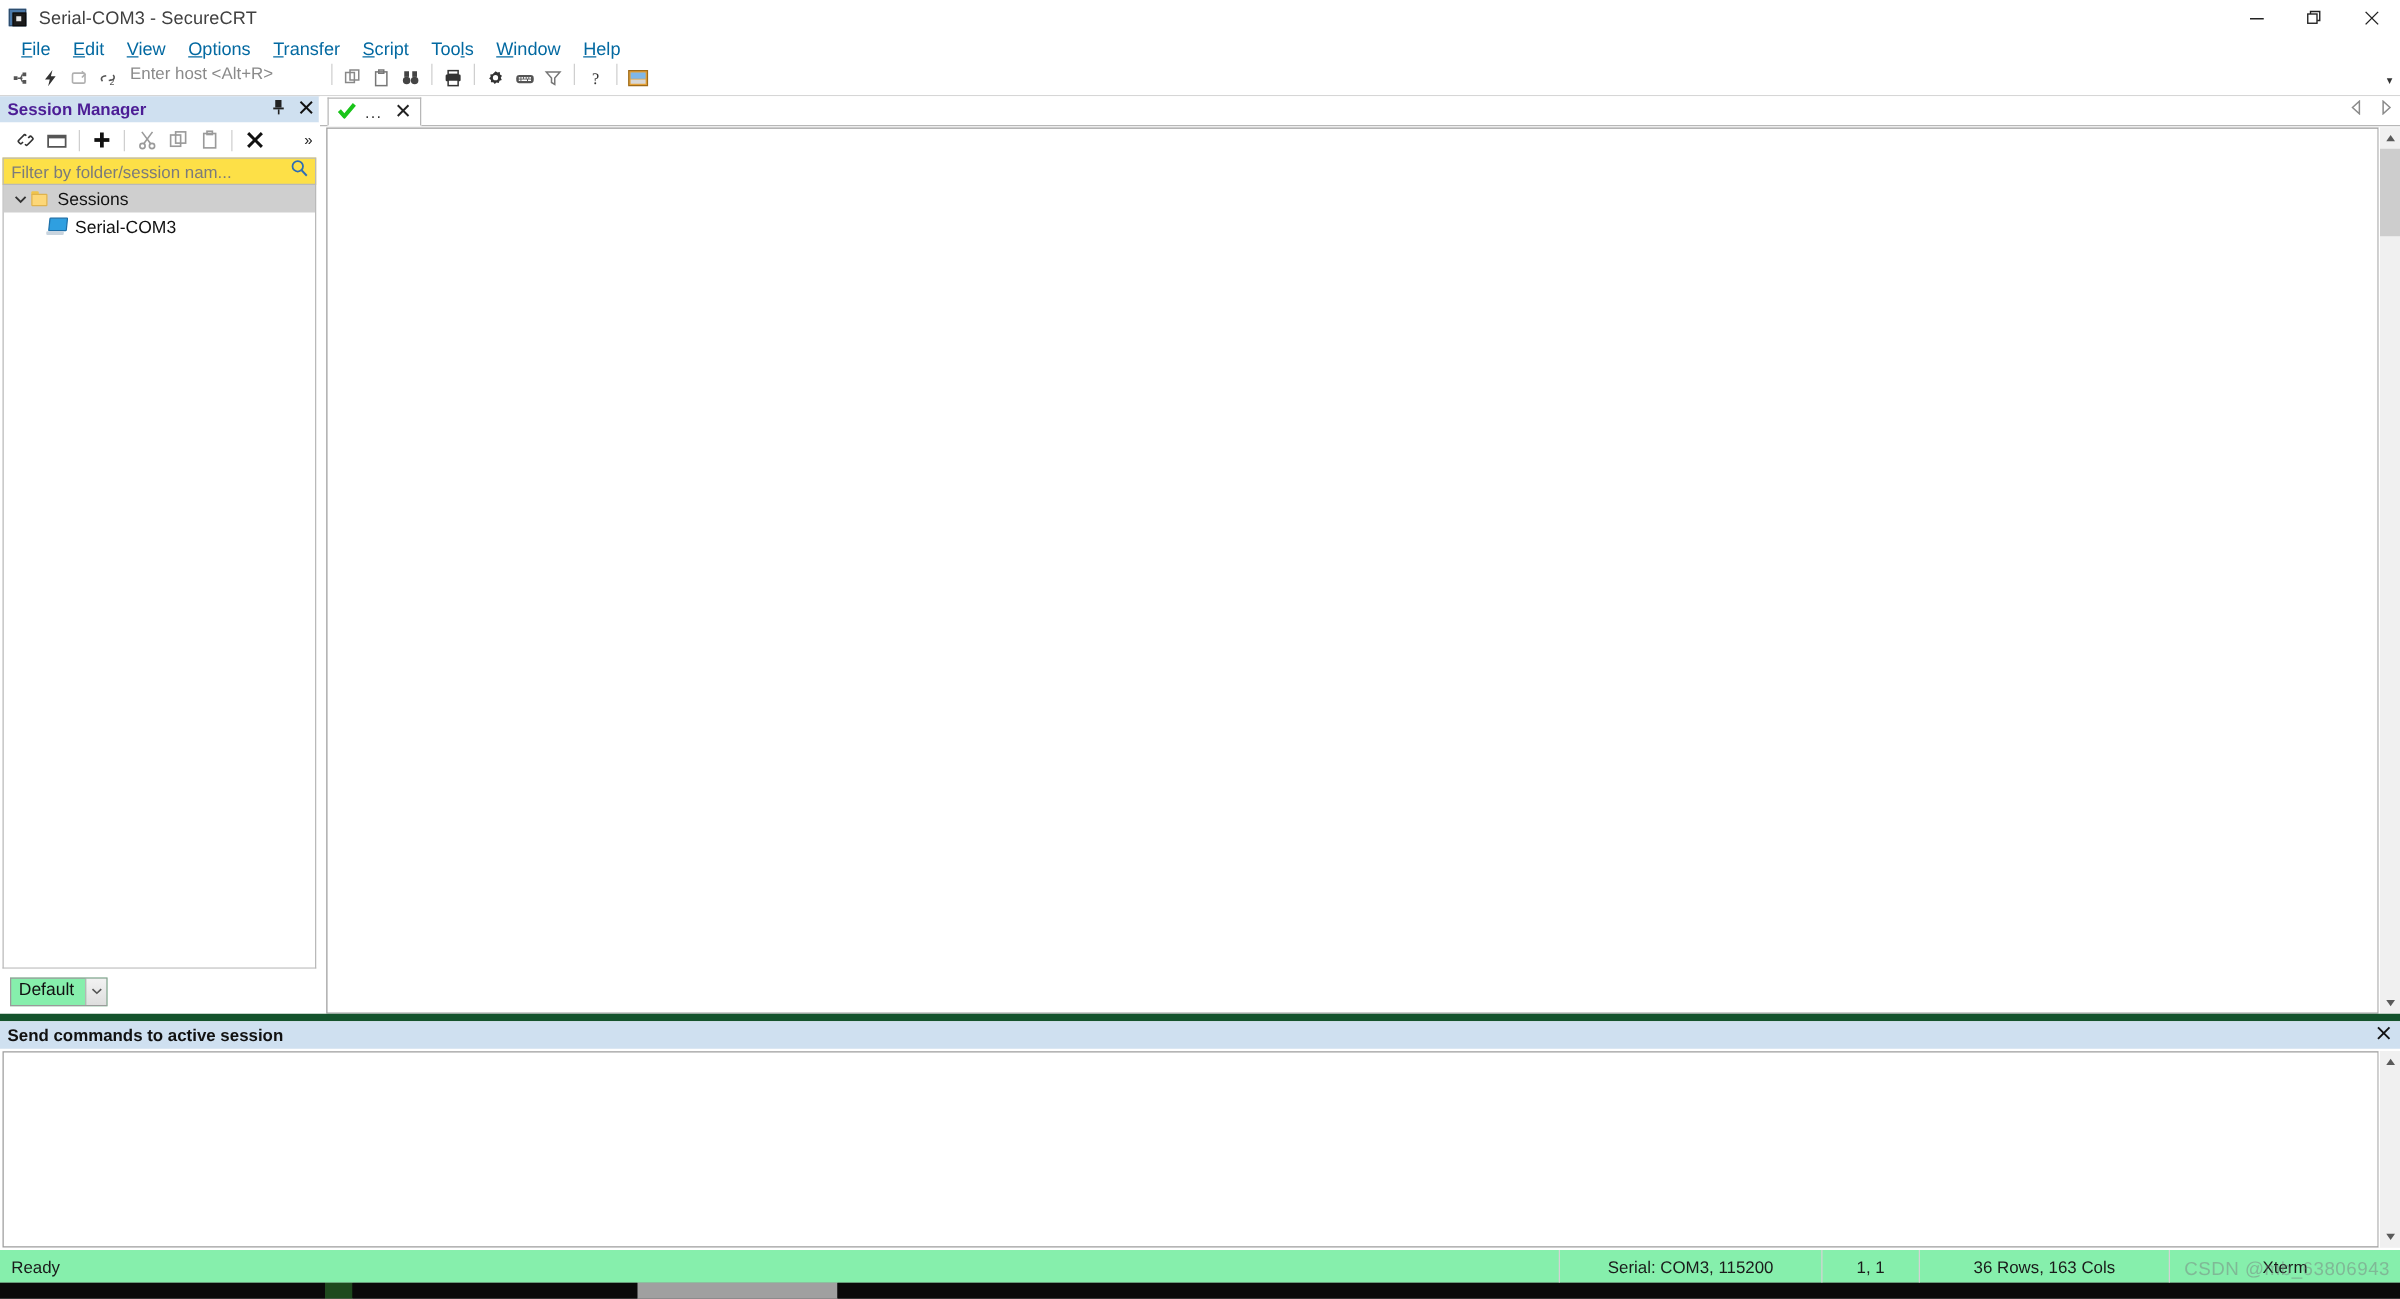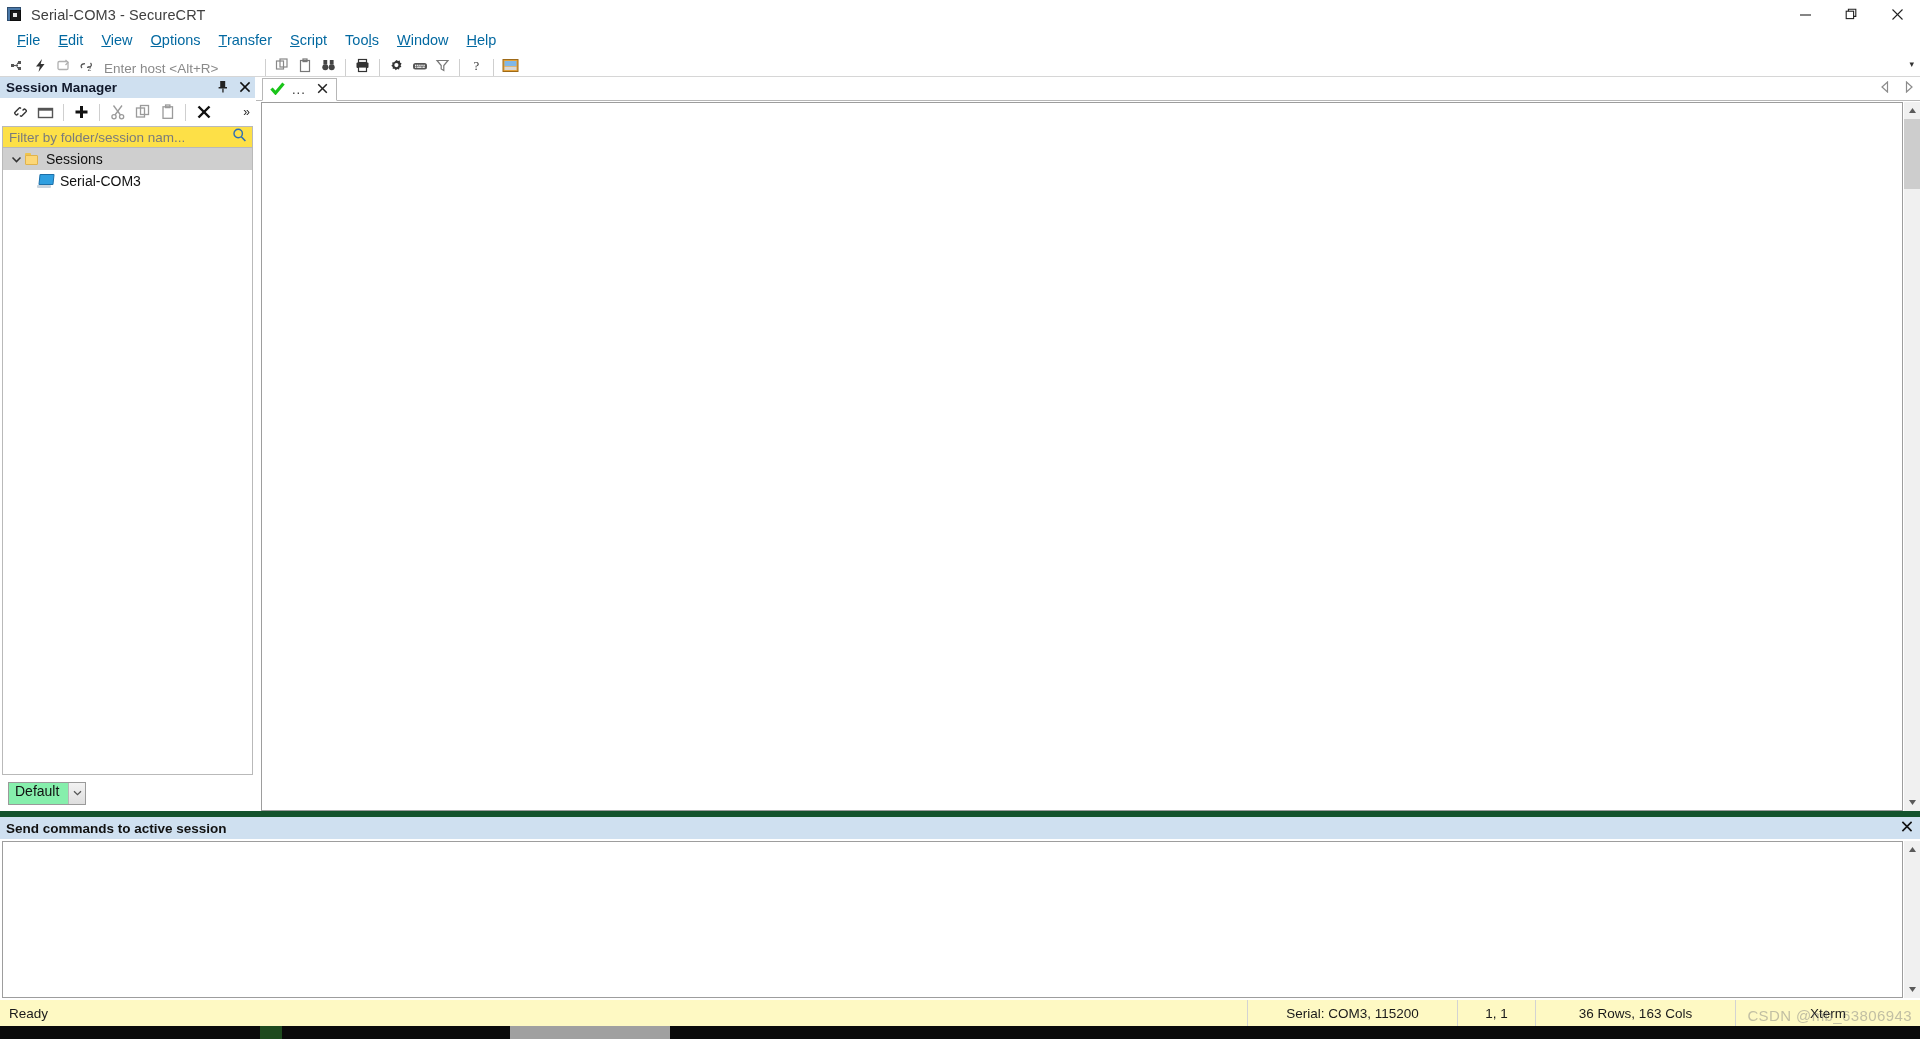--- a/index.html
+++ b/index.html
@@ -68,21 +68,21 @@
   .menu-item {
     font-size: 14.5px; color: #0369a1;
     padding: 2px 9px 2px 9px;
     white-space: nowrap;
   }
   .menu-item u { text-decoration: underline; text-underline-offset: 1px; }
 
   
   .toolbar {
     height: 26px; min-height: 26px;
-    display: flex; align-items: flex-end;
+    display: flex; align-items: flex-start;
     background: #ffffff;
     border-bottom: 1px solid #d6d6d6;
     position: relative;
     padding-left: 6px;
   }
   .tb-btn {
     width: 23px; height: 22px;
     display: flex; align-items: center; justify-content: center;
     color: #555;
   }
@@ -115,21 +115,21 @@
     border-right: 1px solid #ffffff;
   }
   .sp-header {
     height: 21px; min-height: 21px;
     background: #cfe0f0;
     display: flex; align-items: center;
     padding-left: 6px;
     position: relative;
   }
   .sp-title {
-    font-size: 13.5px; color: #0f172a; font-weight: 600;
+    font-size: 13.5px; color: #4c1d95; font-weight: 600;
   }
   .sp-header-btns {
     position: absolute; right: 4px; top: 0; height: 21px;
     display: flex; align-items: center; gap: 10px;
   }
   .sp-toolbar {
     height: 28px; min-height: 28px;
     display: flex; align-items: center;
     background: #ffffff;
     padding-left: 8px;
@@ -322,21 +322,21 @@
   .cmd-input {
     flex: 1 1 auto;
     border: 1px solid #9d9d9d;
     background: #ffffff;
     min-width: 0;
   }
 
   
   .statusbar {
     height: 26px; min-height: 26px;
-    background: #fef9c3;
+    background: #86efac;
     display: flex; align-items: center;
     font-size: 13.5px; color: #1a1a1a;
     position: relative;
   }
   .st-ready { padding-left: 9px; flex: 1 1 auto; }
   .st-cell {
     height: 26px; display: flex; align-items: center; justify-content: center;
     border-left: 1px solid #d3d3d3;
     padding: 0 12px; white-space: nowrap;
   }

